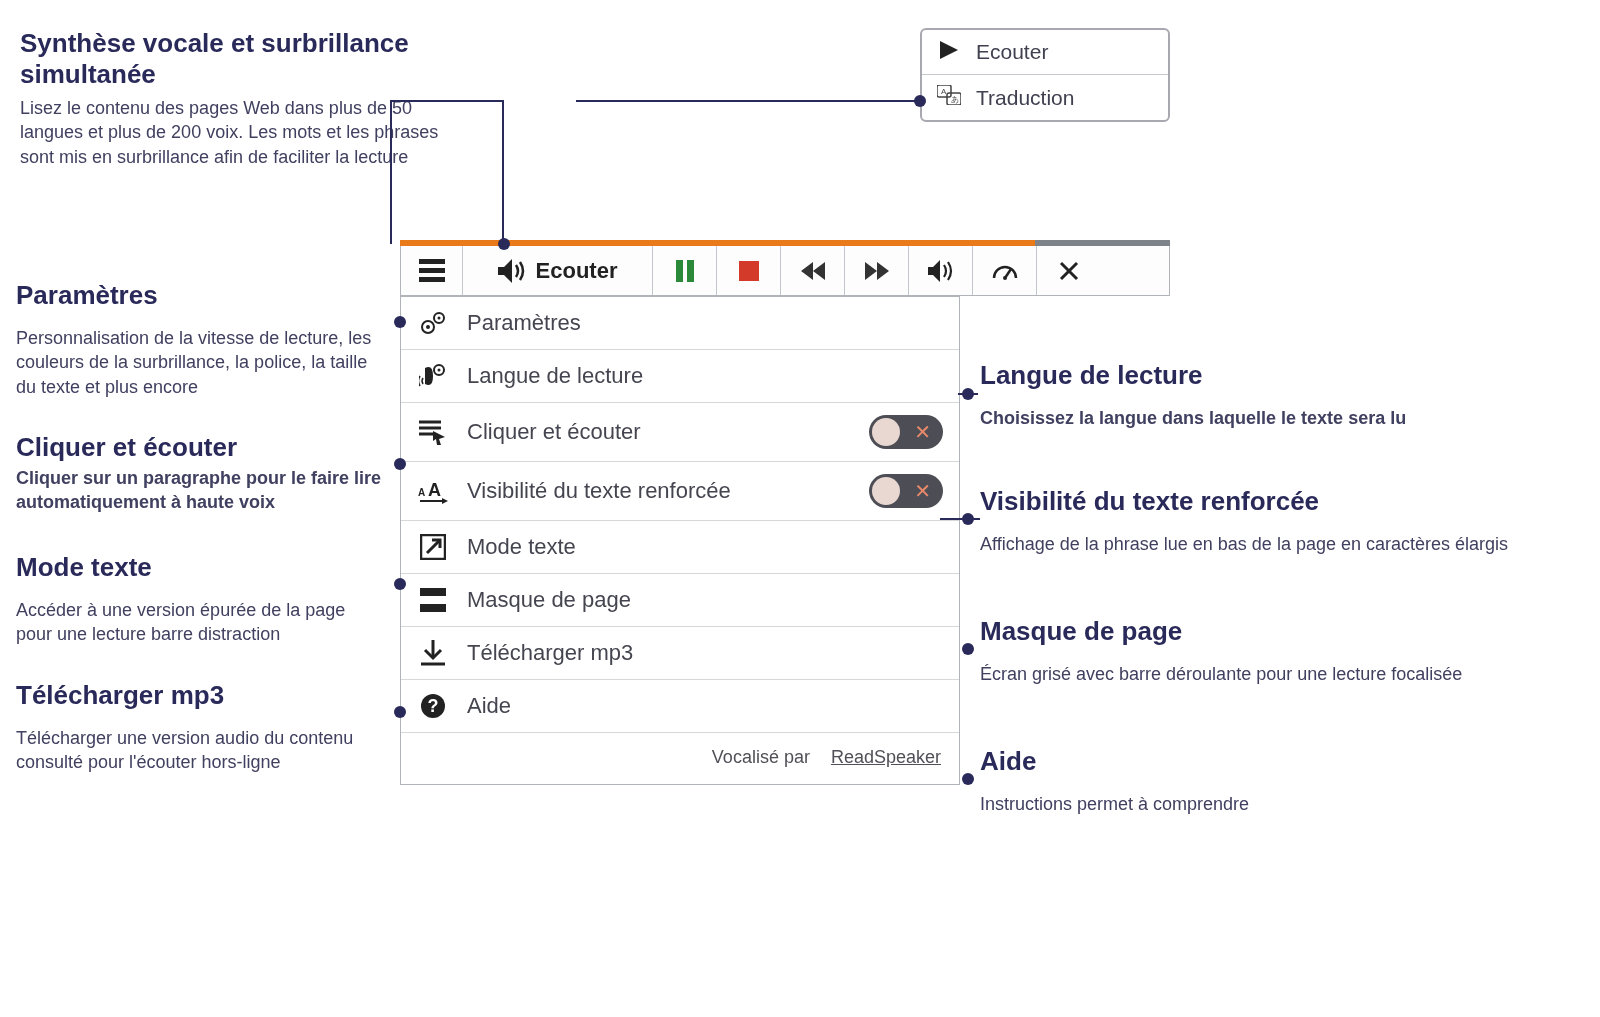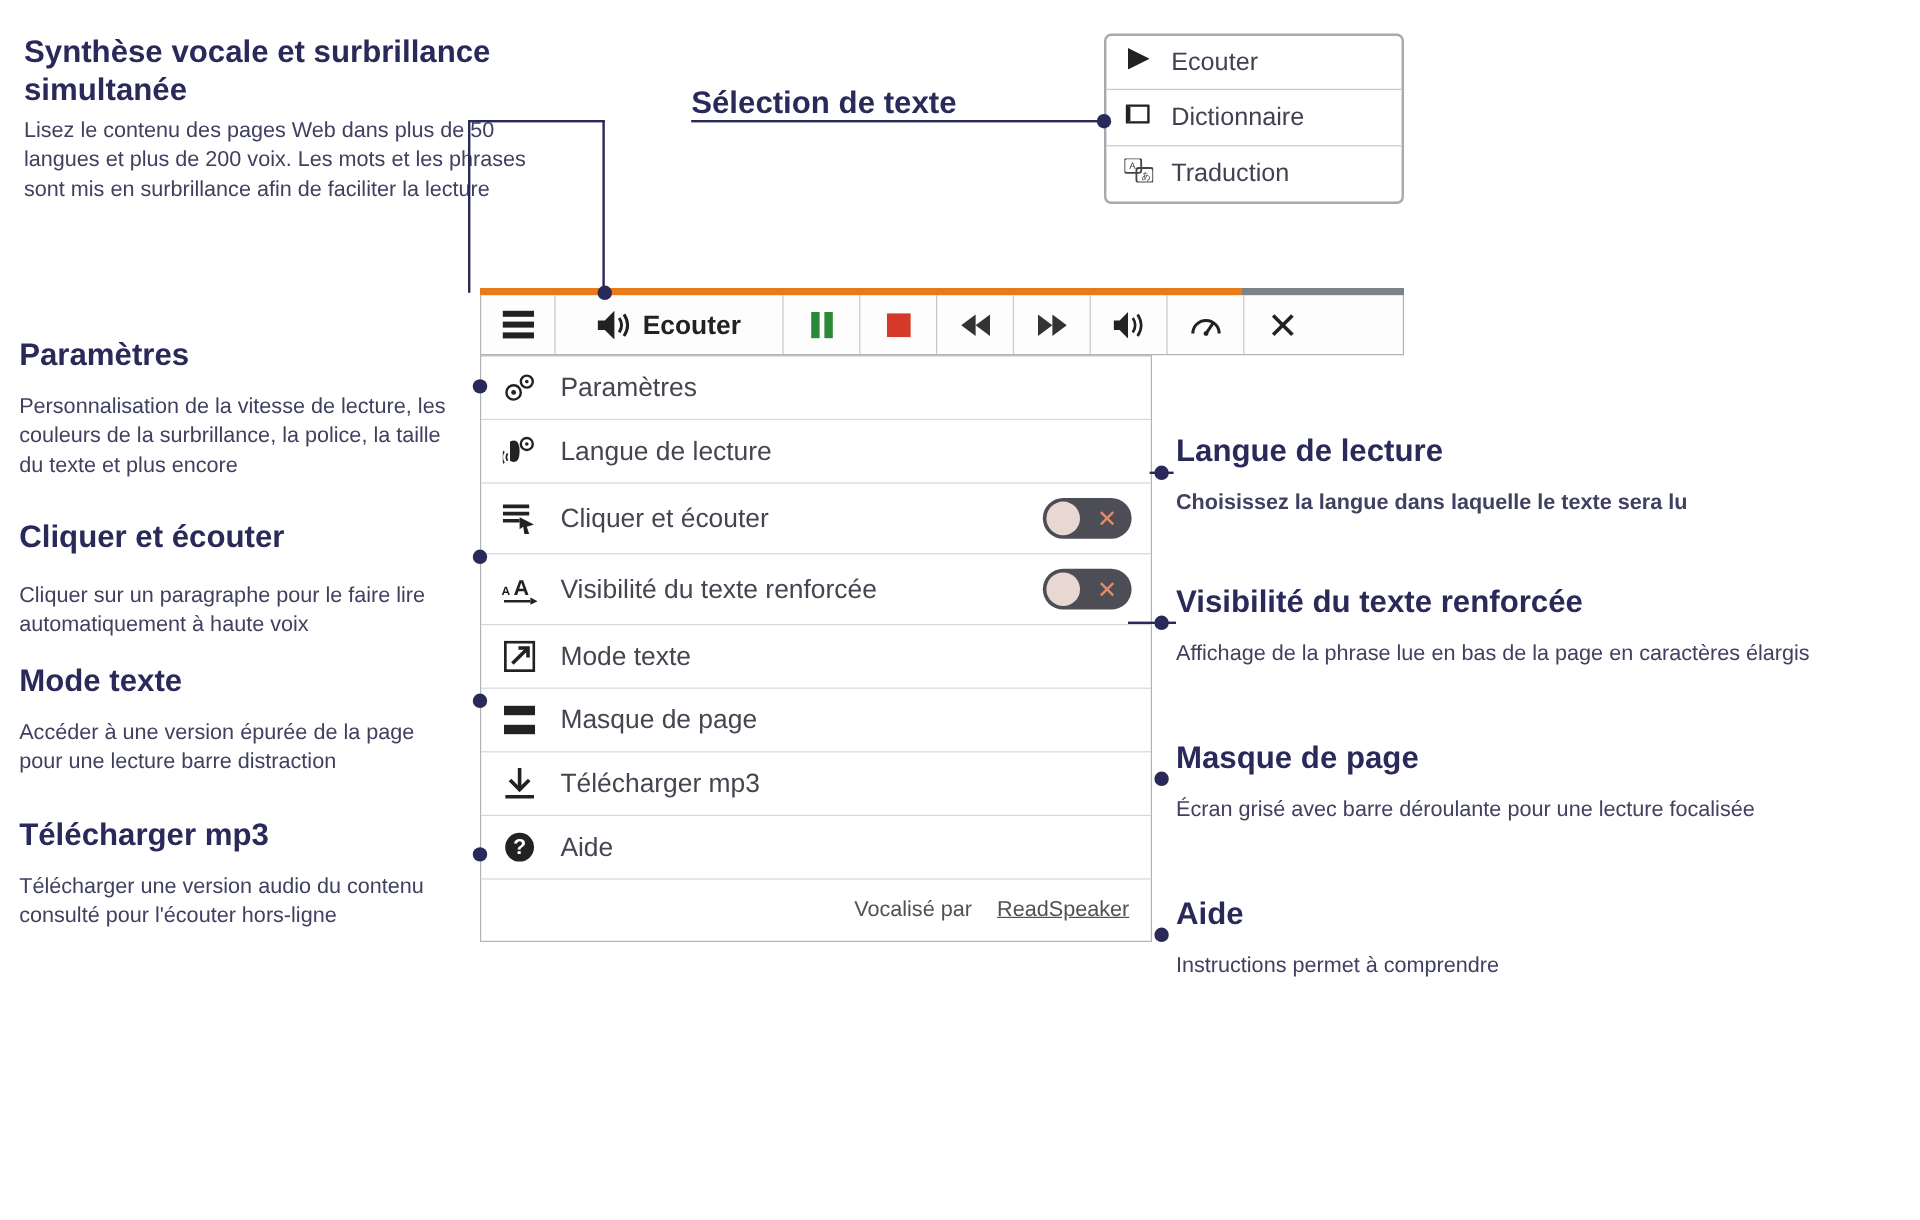--- a/index.html
+++ b/index.html
@@ -159,40 +159,39 @@
 <div class="annotation underline" style="top:280px; left:16px; width:370px;">
   <h3>Paramètres</h3>
 </div>
 <div class="annotation" style="top:320px; left:16px; width:370px;">
   <p>Personnalisation de la vitesse de lecture, les couleurs de la surbrillance, la police, la taille du texte et plus encore</p>
 </div>
 
 <div class="annotation underline" style="top:432px; left:16px; width:370px;">
   <h3>Cliquer et écouter</h3>
 </div>
-<div class="annotation" style="top:478px; left:16px; width:370px;">
+<div class="annotation" style="top:460px; left:16px; width:370px;font-weight:bold;">
   <p>Cliquer sur un paragraphe pour le faire lire automatiquement à haute voix</p>
 </div>
 
 <div class="annotation underline" style="top:552px; left:16px; width:370px;">
   <h3>Mode texte</h3>
 </div>
 <div class="annotation" style="top:592px; left:16px; width:370px;">
   <p>Accéder à une version épurée de la page pour une lecture barre distraction</p>
 </div>
 
 <div class="annotation underline" style="top:680px; left:16px; width:370px;">
   <h3>Télécharger mp3</h3>
 </div>
 <div class="annotation" style="top:720px; left:16px; width:370px;">
   <p>Télécharger une version audio du contenu consulté pour l'écouter hors-ligne</p>
 </div>
 
 <div class="annotation" style="top:70px; left:576px; width:330px;">
-  <h3>Sélection de texte</h3>
 </div>
 
 <div class="annotation underline" style="top:360px; left:980px; width:580px;">
   <h3>Langue de lecture</h3>
 </div>
 <div class="annotation" style="top:400px; left:980px; width:580px;font-weight:bold;">
   <p>Choisissez la langue dans laquelle le texte sera lu</p>
 </div>
 
 <div class="annotation underline" style="top:486px; left:980px; width:580px;">
@@ -217,30 +216,20 @@
 </div>
 
 <div class="ctx-popup">
   <div class="ctx-item">
     <span class="ico">
       <svg width="18" height="18" viewBox="0 0 10 10">
           <polygon points="0,0 10,5 0,10" fill="#222"></polygon>
         </svg>
     </span>
     <span>Ecouter</span>
-  </div>
-  <div class="ctx-item">
-    <span class="ico">
-      <svg width="22" height="20" viewBox="0 0 22 20">
-          <rect x="0" y="2" width="20" height="16" rx="1" fill="#222"></rect>
-          <rect x="2" y="4" width="16" height="12" fill="#fff"></rect>
-          <rect x="2" y="4" width="2" height="12" fill="#222"></rect>
-        </svg>
-    </span>
-    <span>Dictionnaire</span>
   </div>
   <div class="ctx-item">
     <span class="ico">
       <svg width="24" height="20" viewBox="0 0 24 20">
           <rect x="0" y="0" width="14" height="12" rx="2" fill="none" stroke="#444" stroke-width="1.5"></rect>
           <rect x="10" y="8" width="14" height="12" rx="2" fill="none" stroke="#444" stroke-width="1.5"></rect>
           <text x="4" y="9" font-size="8" fill="#444">A</text>
           <text x="14" y="17" font-size="8" fill="#444">あ</text>
         </svg>
     </span>

